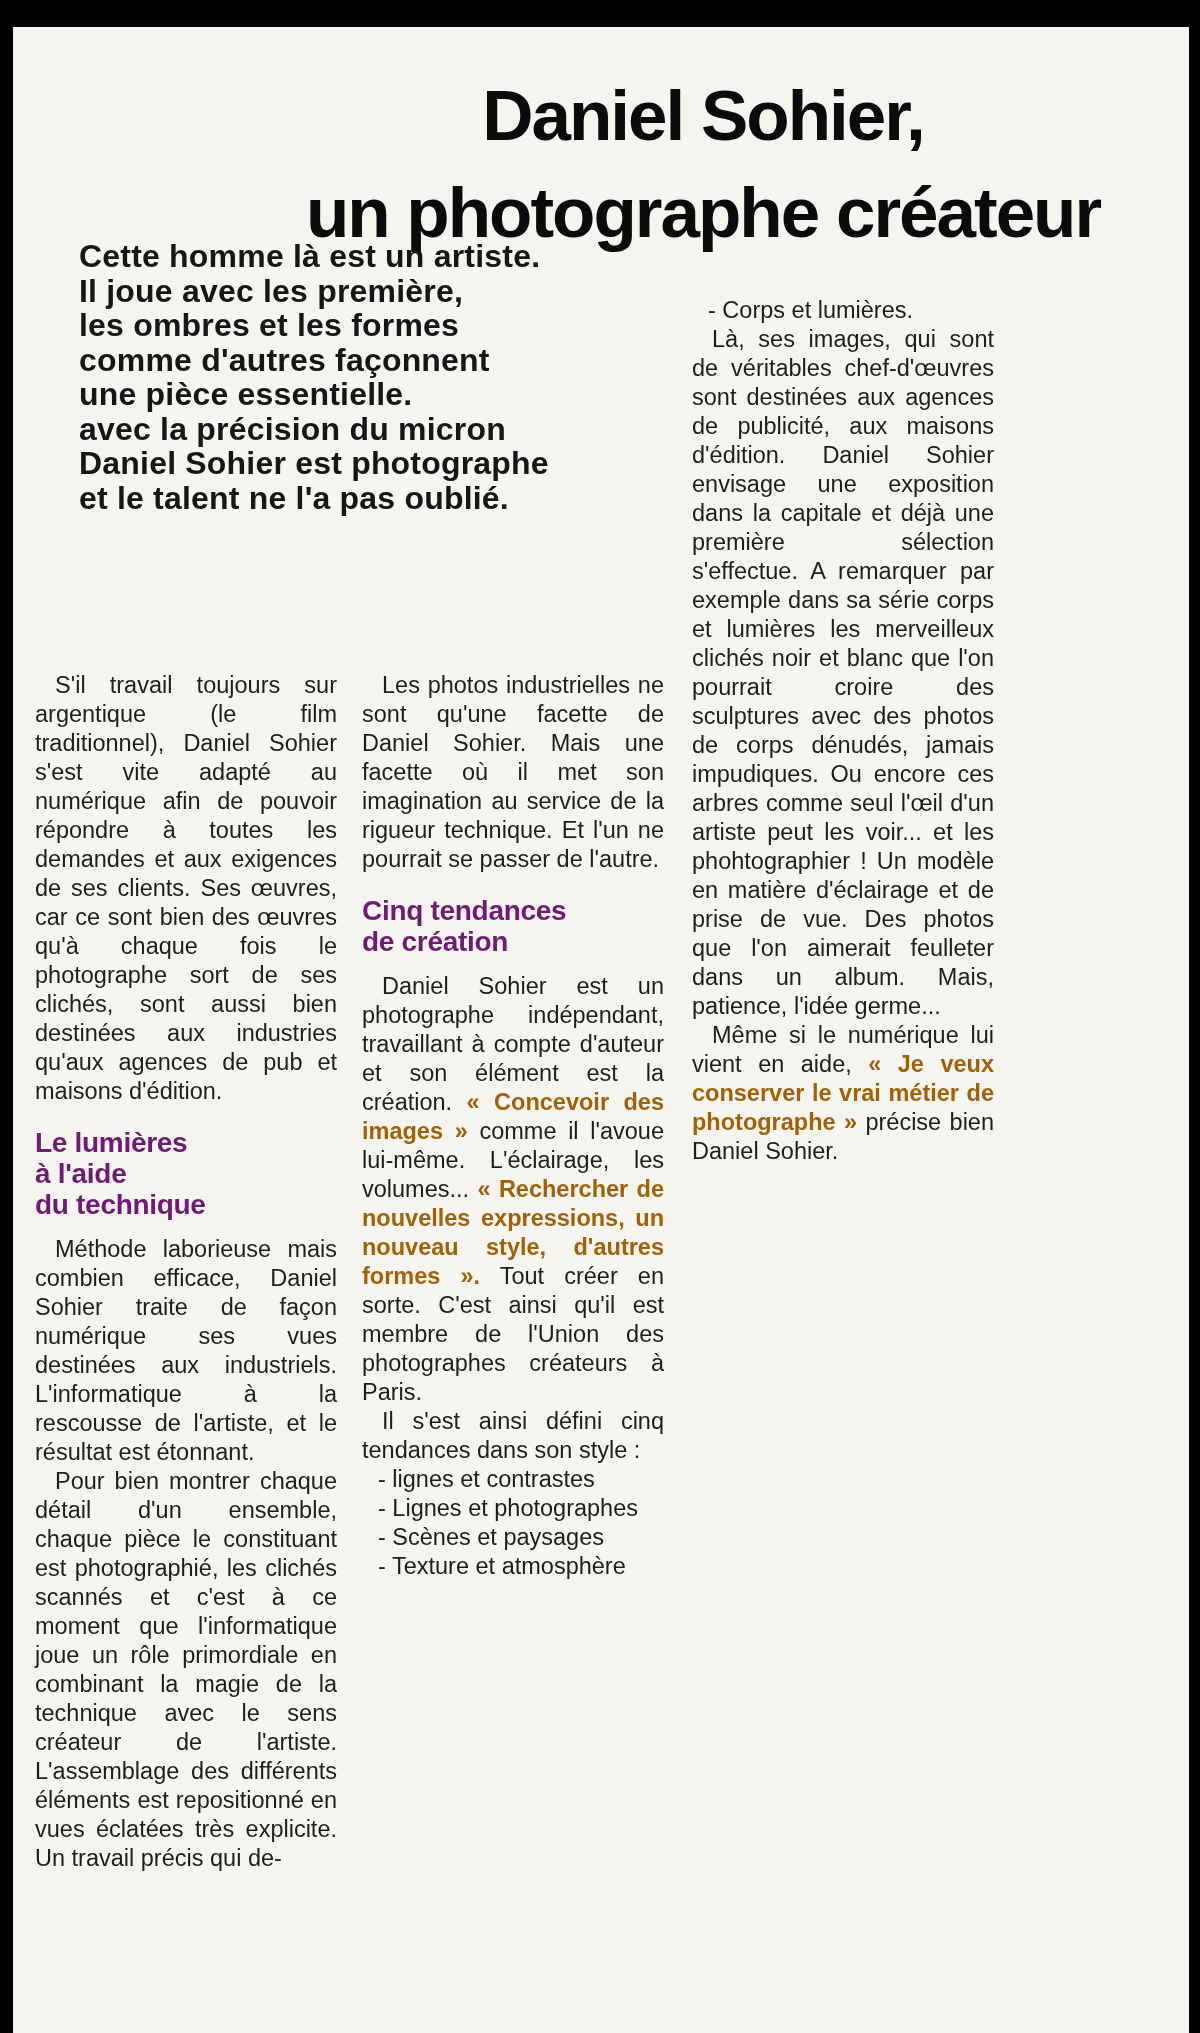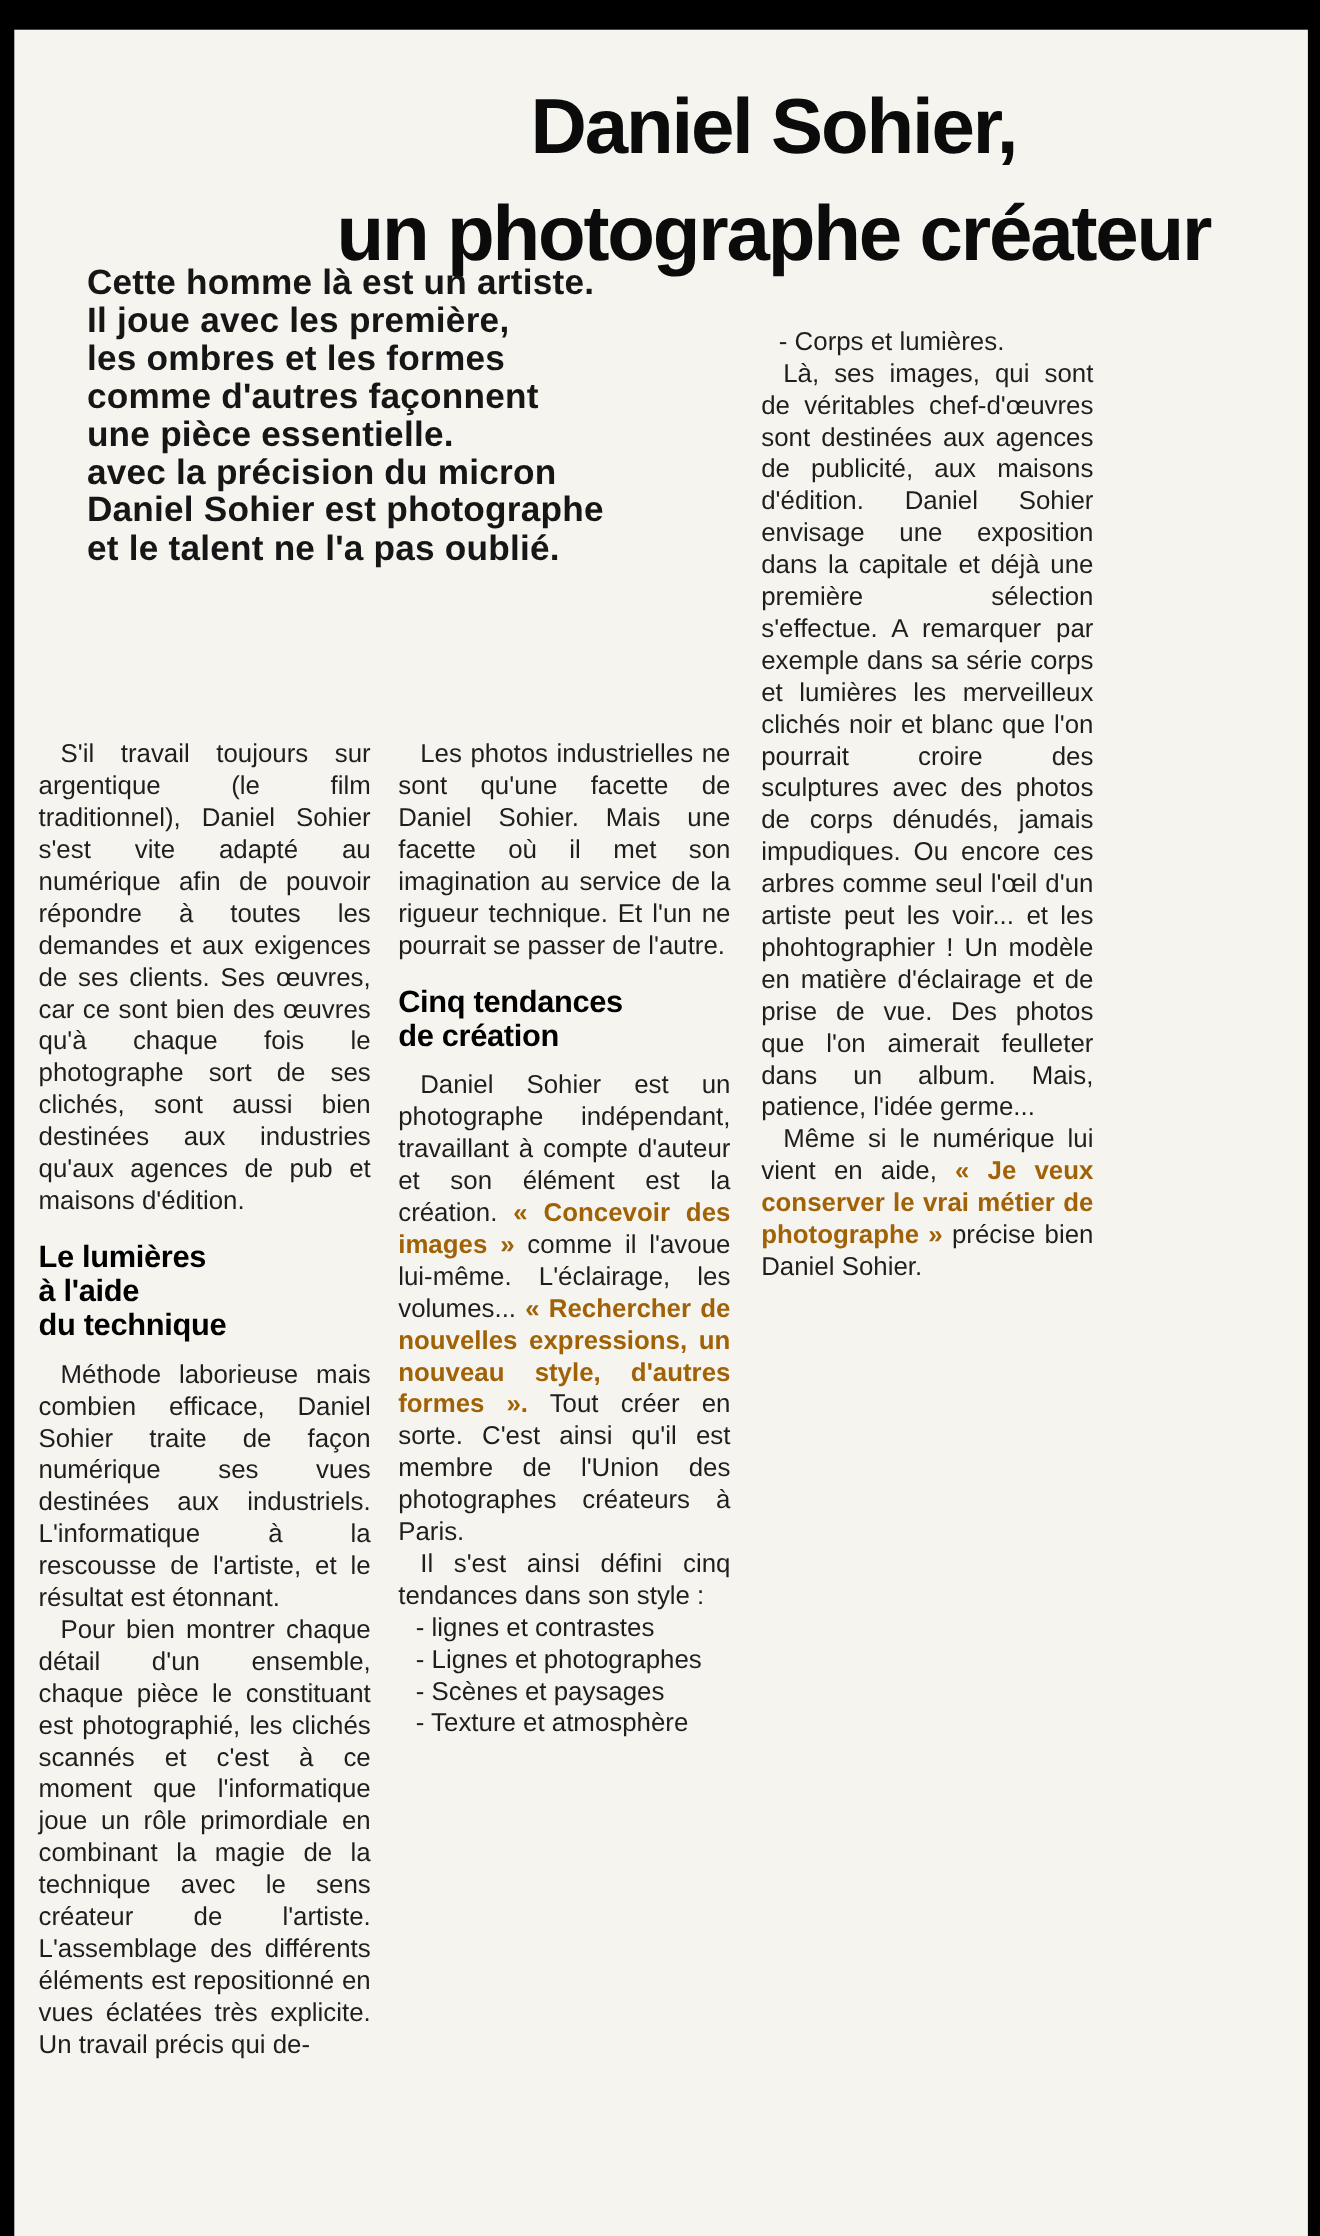--- a/index.html
+++ b/index.html
@@ -50,21 +50,21 @@
   .colC { left:679px; top:269px; }
 
   .para { margin:0; text-indent:20px; }
   .para.no-indent { text-indent:0; }
   .para b { font-weight:bold; color:#a16207; }
 
   .section-heading {
     font-weight:bold;
     font-size:28px;
     line-height:31px;
-    color:#000000;
+    color:#701a75;
     margin:21px 0 15px 0;
     text-align:left;
     letter-spacing:-0.3px;
   }
 
   .list-item { text-indent:16px; margin:0; }
   .hang-item { text-indent:16px; margin:0; }
 </style>
 </head>
 <body>

